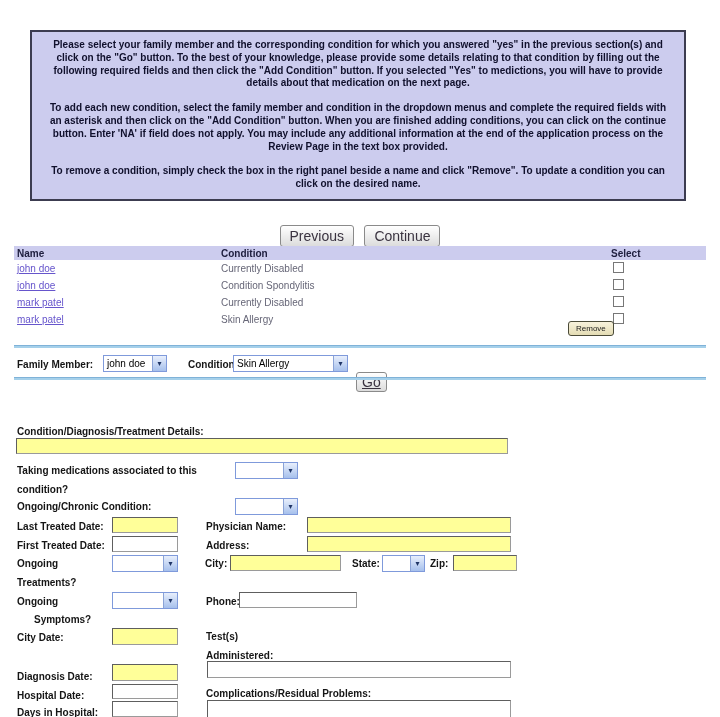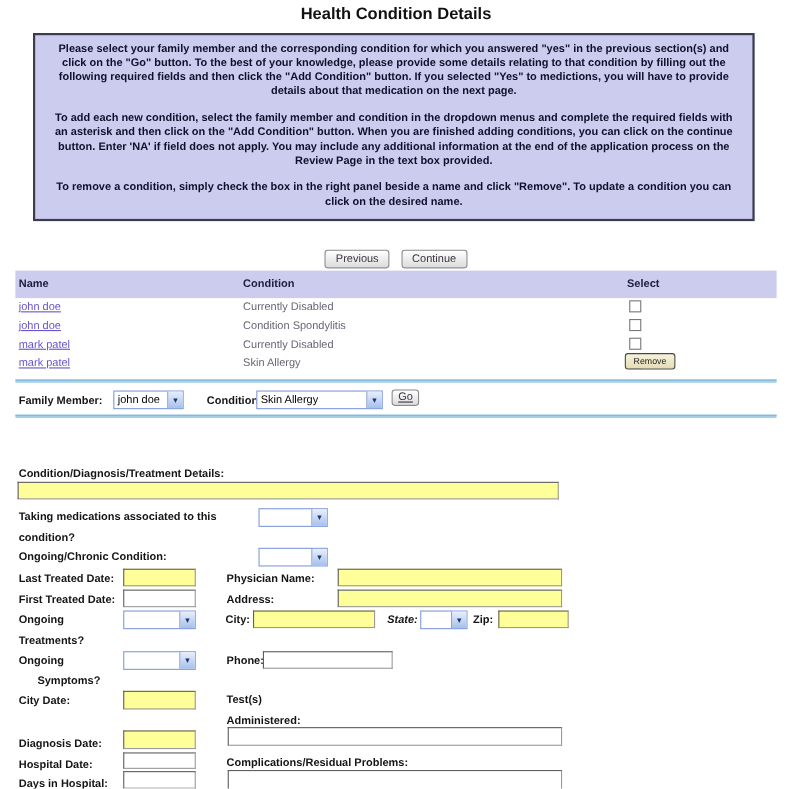--- a/index.html
+++ b/index.html
@@ -18,34 +18,34 @@
     position:absolute; top:30px; left:30px; width:656px;
     background:#ccccee; border:2px solid #3c3c50;
     padding:7px 12px 8px 12px; text-align:center;
     font-size:10px; font-weight:bold; color:#10102c; line-height:12.8px;
   }
   .instructions p + p { margin-top:12px; }
   
   .nav-buttons { position:absolute; top:225px; left:0; width:100%; text-align:center; }
   .btn {
     font-family:"Liberation Sans", sans-serif;
-    font-size:10px; color:#3a3340; padding:2px 9px; margin:0 3px;
+    font-size:14px; color:#3a3340; padding:2px 9px; margin:0 3px;
     border:1px solid #8a8a8a; border-radius:3px;
     background:linear-gradient(#ffffff,#dcdcdc); cursor:pointer;
   }
   
   .cond-table { position:absolute; top:246px; left:14px; width:692px; font-size:10px; }
   .t-header {
-    display:flex; align-items:center; height:25px;
+    display:flex; align-items:center; height:14px;
     background:#ccccee; font-weight:bold; color:#202040;
   }
   .t-row { display:flex; align-items:center; height:17px; }
   .c-name { width:207px; padding-left:3px; }
   .c-cond { width:346px; }
-  .c-sel  { flex:1; padding-left:3px; }
+  .c-sel  { flex:1; padding-left:3px;margin-left:41px; }
   .row-link { color:#6655cc; text-decoration:underline; }
   .cond-text { color:#666677; }
   .cb {
     appearance:none; -webkit-appearance:none; width:11px; height:11px;
     border:1px solid #777; background:#fff; margin:0 0 0 2px; display:inline-block; cursor:pointer;
   }
   .remove-btn {
     position:absolute; left:568px; top:321px;
     font-family:"Liberation Sans", sans-serif; font-size:8px; color:#222;
     background:linear-gradient(#f7f2dc,#e4dcb4); border:1px solid #4a4a38;
@@ -77,21 +77,20 @@
   .big-box {
     position:absolute; background:#fff;
     border:1px solid #9a9a9a; border-top-color:#5e5e5e; border-left-color:#5e5e5e;
   }
 </style>
 </head>
 <body>
 
 <div id="page">
 
-  <div class="page-title">Health Condition Details</div>
 
   <div class="instructions">
     <p>Please select your family member and the corresponding condition for which you answered "yes" in the previous section(s) and click on the "Go" button. To the best of your knowledge, please provide some details relating to that condition by filling out the following required fields and then click the "Add Condition" button. If you selected "Yes" to medictions, you will have to provide details about that medication on the next page.</p>
     <p>To add each new condition, select the family member and condition in the dropdown menus and complete the required fields with an asterisk and then click on the "Add Condition" button. When you are finished adding conditions, you can click on the continue button. Enter 'NA' if field does not apply. You may include any additional information at the end of the application process on the Review Page in the text box provided.</p>
     <p>To remove a condition, simply check the box in the right panel beside a name and click "Remove". To update a condition you can click on the desired name.</p>
   </div>
 
   <div class="nav-buttons">
     <button class="btn">Previous</button>
     <button class="btn">Continue</button>
@@ -131,21 +130,21 @@
   <span class="lbl" style="left:17px; top:359px;">Family Member:</span>
   <div class="dd req" style="left:103px; top:355px; width:64px;">
     <span>john doe</span>
     <span class="arr">▾</span>
   </div>
   <span class="lbl" style="left:188px; top:359px;">Condition:</span>
   <div class="dd req" style="left:233px; top:355px; width:115px;">
     <span>Skin Allergy</span>
     <span class="arr">▾</span>
   </div>
-  <button class="btn" style="position:absolute; left:356px; top:354px; margin:0; padding:1px 5px;text-decoration:underline;">Go</button>
+  <button class="btn" style="position:absolute; left:356px; top:372px; margin:0; padding:1px 5px;text-decoration:underline;">Go</button>
 
   <div class="divider" style="top:377px;"></div>
 
 
   <span class="lbl" style="left:17px; top:426px;">Condition/Diagnosis/Treatment Details:</span>
   <input class="txt req" style="left: 16px; top: 438px; width: 492px;">
 
   <span class="lbl" style="left:17px; top:465px;">Taking medications associated to this</span>
   <span class="lbl" style="left:17px; top:484px;">condition?</span>
   <div class="dd req" style="left:235px; top:462px; width:63px;">
@@ -166,21 +165,21 @@
   <input class="txt" style="left: 112px; top: 536px; width: 66px;">
   <span class="lbl" style="left:206px; top:540px;">Address:</span>
   <input class="txt req" style="left: 307px; top: 536px; width: 204px;">
 
   <span class="lbl" style="left:17px; top:558px;">Ongoing</span>
   <div class="dd" style="left:112px; top:555px; width:66px;">
     <span class="arr">▾</span>
   </div>
   <span class="lbl" style="left:205px; top:558px;">City:</span>
   <input class="txt req" style="left: 230px; top: 555px; width: 111px;">
-  <span class="lbl" style="left:352px; top:558px;font-style:italic;">State:</span>
+  <span class="lbl" style="left:352px; top:558px;">State:</span>
   <div class="dd req" style="left:382px; top:555px; width:43px;">
     <span class="arr">▾</span>
   </div>
   <span class="lbl" style="left:430px; top:558px;">Zip:</span>
   <input class="txt req" style="left: 453px; top: 555px; width: 64px;">
 
   <span class="lbl" style="left:17px; top:577px;">Treatments?</span>
 
   <span class="lbl" style="left:17px; top:596px;">Ongoing</span>
   <div class="dd" style="left:112px; top:592px; width:66px;">

